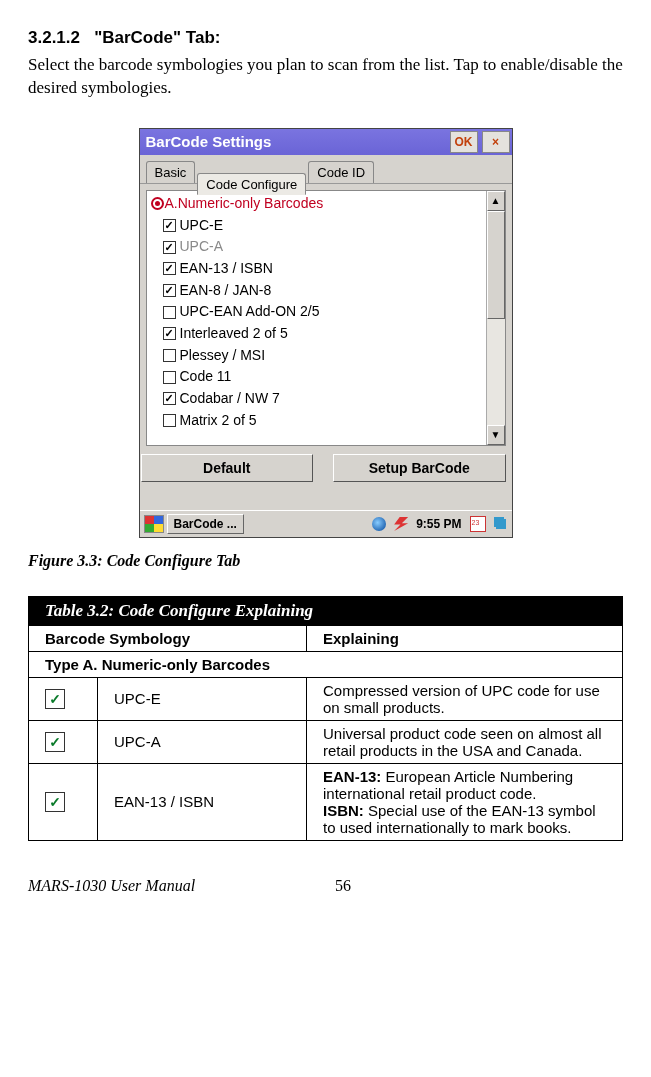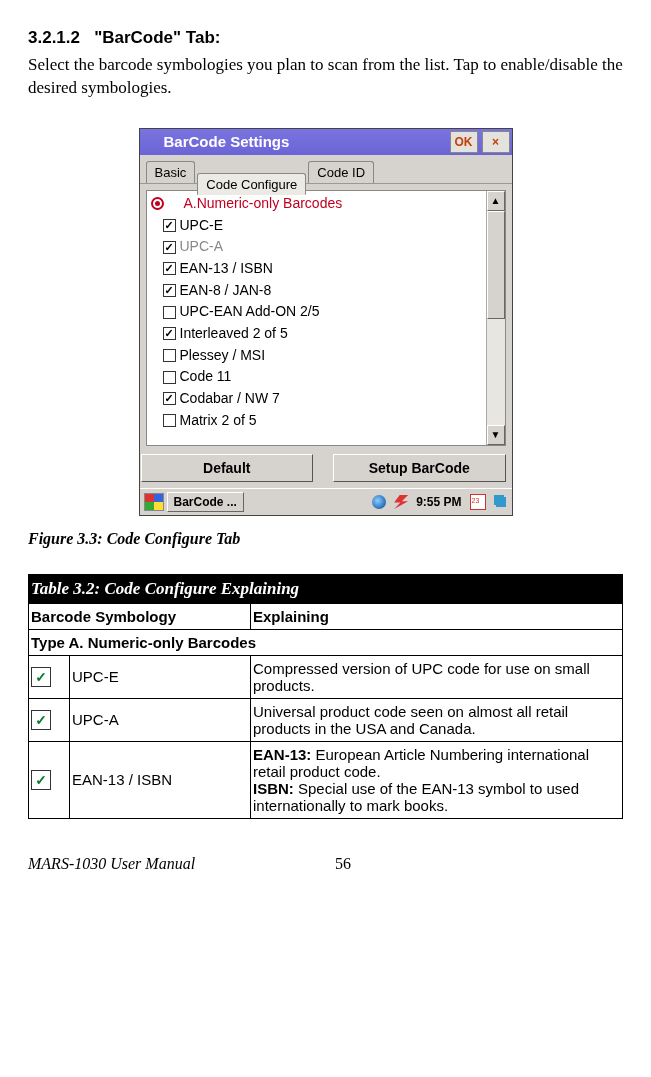--- a/index.html
+++ b/index.html
@@ -33,21 +33,21 @@
     background: #d6d3ce;
     font-family: Tahoma, Arial, sans-serif;
     font-size: 13px;
   }
   .titlebar {
     display: flex;
     align-items: center;
     background: linear-gradient(#7a74e0, #6a64d6);
     color: #fff;
     height: 26px;
-    padding-left: 24px;
+    padding-left: 6px;
     font-weight: bold;
     font-size: 15px;
   }
   .titlebar .spacer { flex: 1; }
   .tb-btn {
     width: 26px;
     height: 20px;
     margin: 2px 2px;
     background: #e4e2dd;
     border: 1px solid #888;
@@ -95,21 +95,21 @@
     display: flex;
     align-items: center;
     gap: 4px;
     font-size: 14px;
     line-height: 1.55;
   }
   .group-row {
     color: #c00020;
     display: flex;
     align-items: center;
-    gap: 20px;
+    gap: 1px;
     font-size: 14px;
     line-height: 1.55;
   }
   .bull {
     width: 13px; height: 13px;
     border: 2px solid #c00020;
     border-radius: 50%;
     display: inline-flex;
     align-items: center; justify-content: center;
     box-sizing: border-box;
@@ -183,20 +183,21 @@
   }
   .taskbar {
     display: flex;
     align-items: center;
     background: #d6d3ce;
     border-top: 1px solid #fff;
     height: 26px;
     padding: 0 4px;
     gap: 3px;
     font-size: 12px;
+    margin-top: 22px;
   }
   .start-flag {
     width: 18px; height: 16px;
     display: inline-block;
     background:
       linear-gradient(#d33 0 50%, #3a3 50% 100%) left / 50% 100% no-repeat,
       linear-gradient(#36d 0 50%, #fd3 50% 100%) right / 50% 100% no-repeat;
     border: 1px solid #888;
   }
   .task-btn {
@@ -232,21 +233,21 @@
   }
 
   table.explain {
     width: 100%;
     border-collapse: collapse;
     font-family: Arial, Helvetica, sans-serif;
     font-size: 15px;
   }
   table.explain td, table.explain th {
     border: 1px solid #000;
-    padding: 4px 2px;
+    padding: 4px 16px;
     vertical-align: middle;
     text-align: left;
   }
   .tbl-title {
     background: #000;
     color: #fff;
     font-family: "Times New Roman", serif;
     font-style: italic;
     font-weight: bold;
     font-size: 17px;

